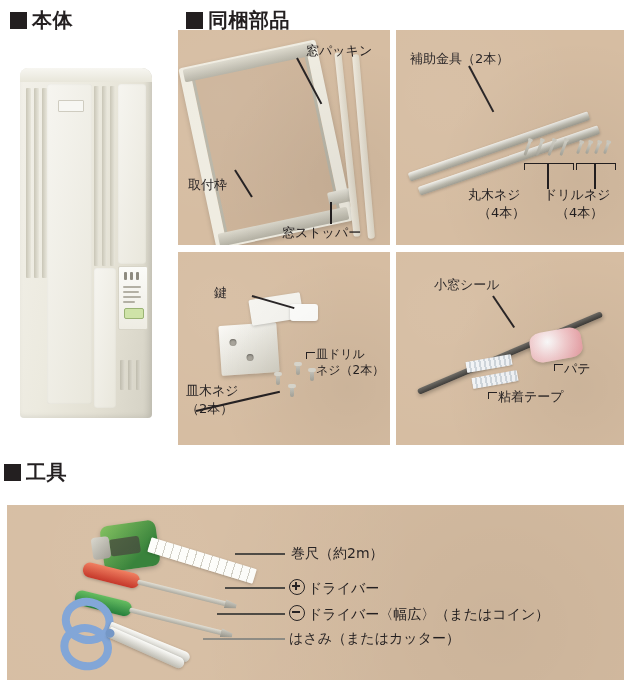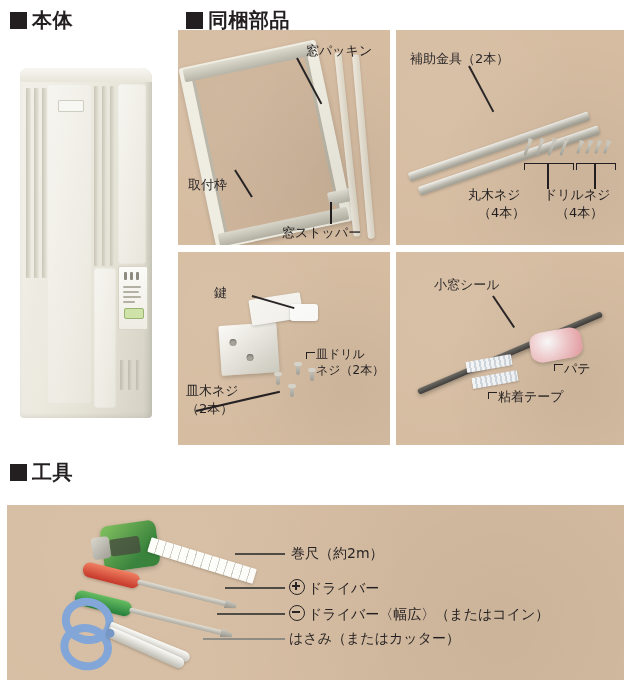--- a/index.html
+++ b/index.html
@@ -291,21 +291,21 @@
   <div class="line" style="left:96px;top:44px;width:1.8px;height:38px;transform:rotate(-34deg);transform-origin:top;"></div>
   <div class="lbl" style="left:38px;top:26px;">小窓シール</div>
 
   <div class="brk" style="left:158px;top:112px;width:8px;border-right:none;"></div>
   <div class="lbl" style="left:168px;top:110px;">パテ</div>
 
   <div class="brk" style="left:92px;top:140px;width:8px;border-right:none;"></div>
   <div class="lbl" style="left:102px;top:138px;">粘着テープ</div>
 </div>
 
-<div class="sec-head" style="position:absolute;left:10px;top:462px;">
+<div class="sec-head" style="position:absolute;left:4px;top:462px;">
   <span class="sq"></span>
   <span class="sec-title">工具</span>
 </div>
 
 <div class="photo noisy" id="tools-photo">
   <div class="tape-measure">
     <div class="tm-window"></div>
     <div class="tm-cap"></div>
   </div>
   <div class="tm-blade"></div>

